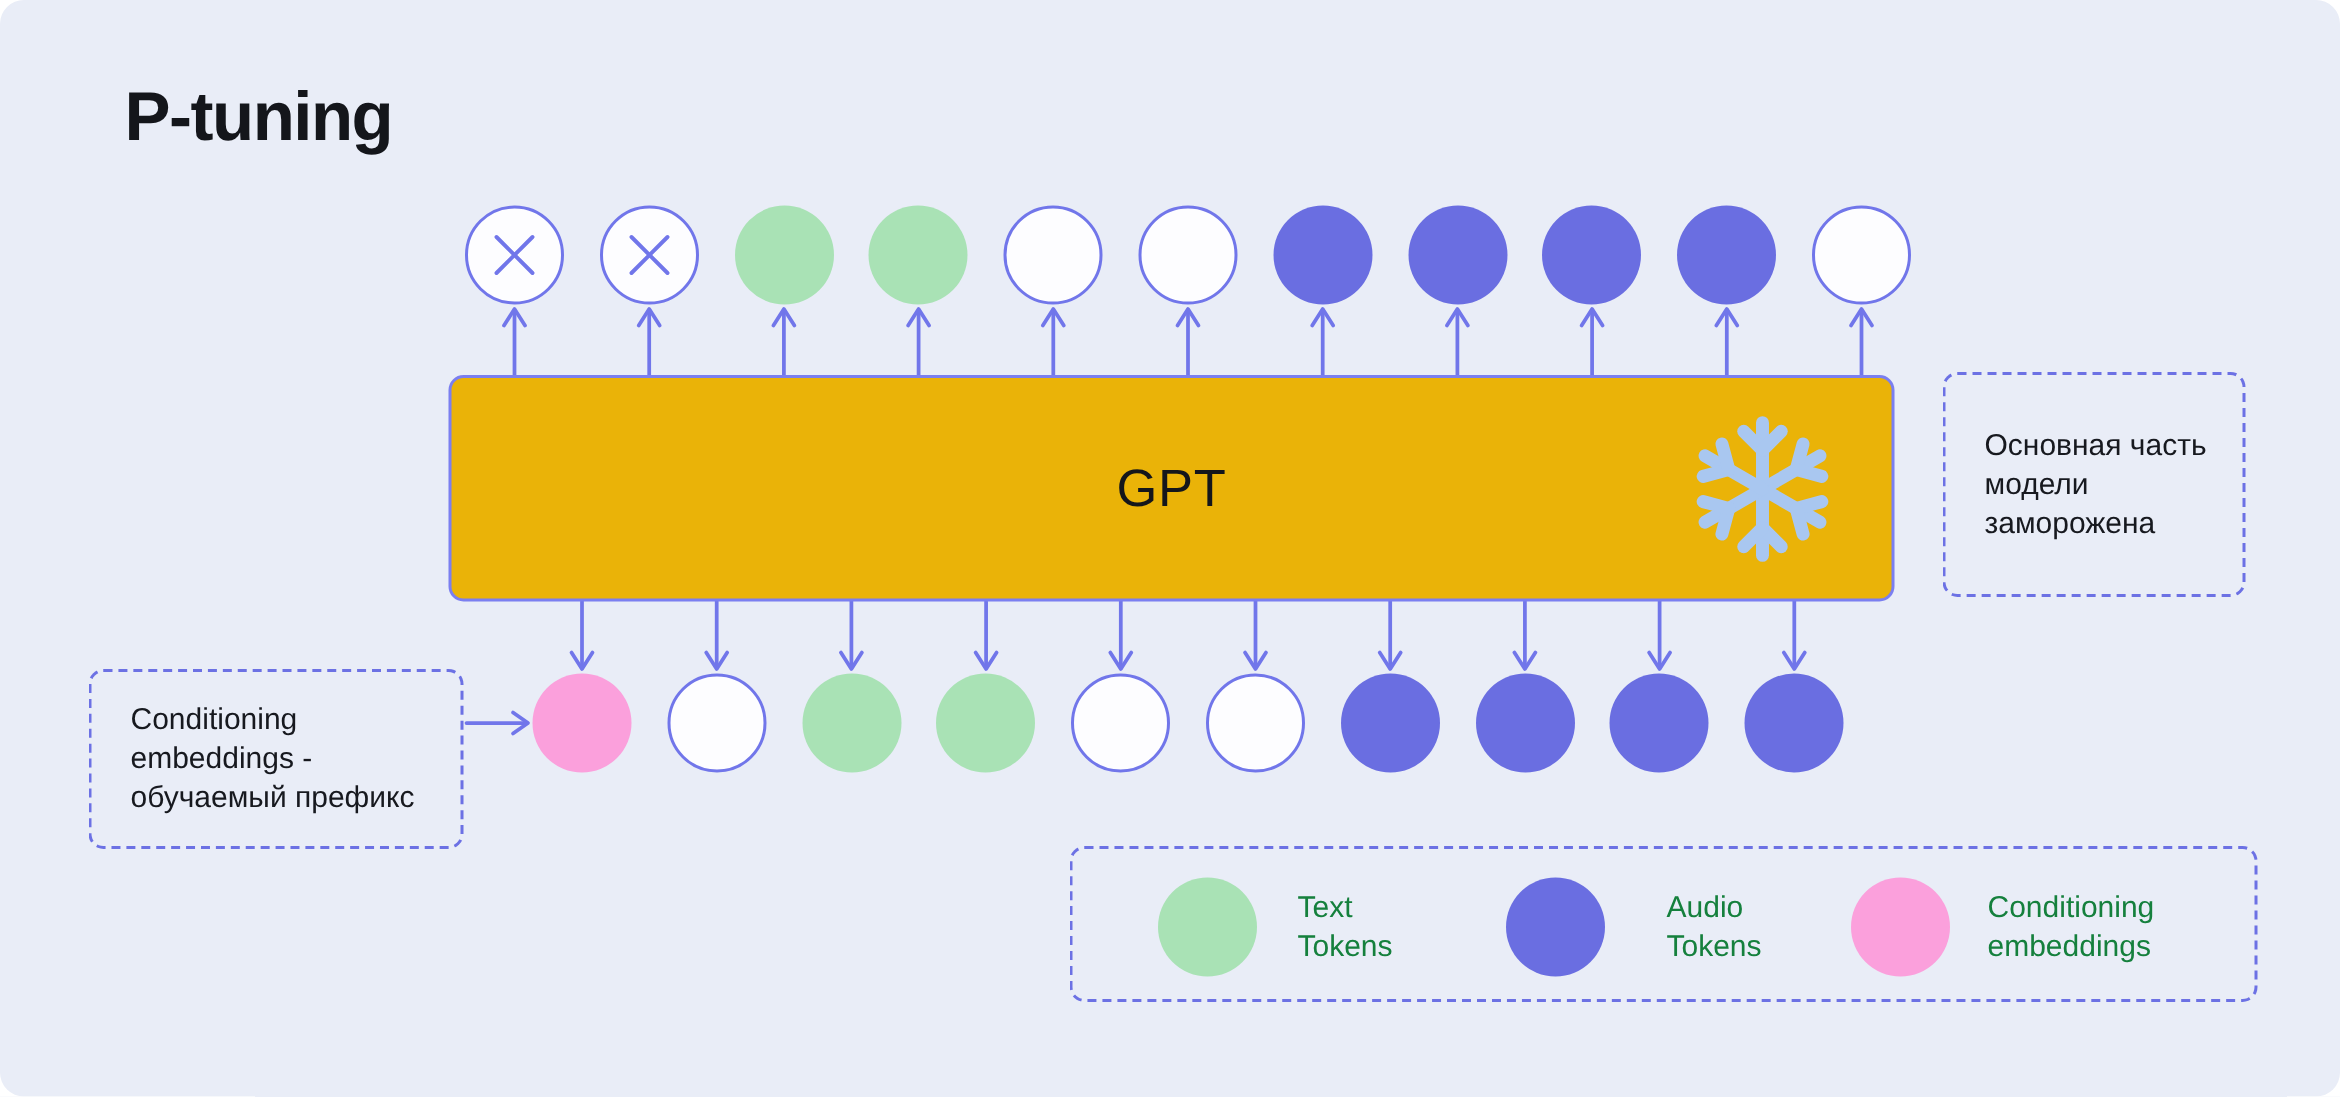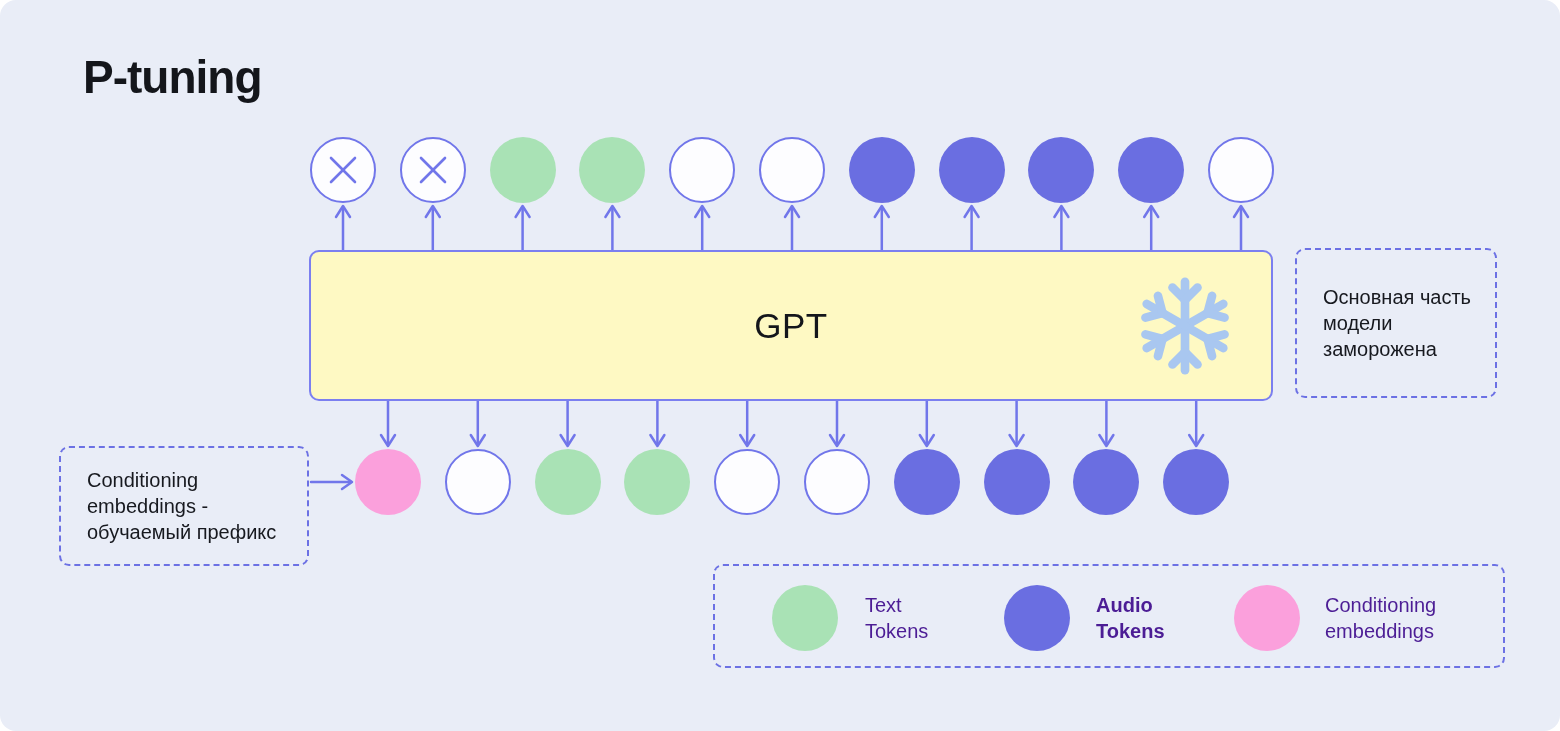--- a/index.html
+++ b/index.html
@@ -5,22 +5,22 @@
   html,body { margin:0; padding:0; background:#ffffff; font-family:"Liberation Sans", sans-serif; }
   .canvas {
     position:relative; width:1560px; height:731px;
     background:#e9edf7; border-radius:16px; overflow:hidden;
   }
   .title {
     position:absolute; left:57px; top:50px;
     font-size:46px; font-weight:700; color:#14161b; letter-spacing:-1px;margin-left:26px;
   }
   .gpt-box {
-    position:absolute; left:309px; top:250px; width:964px; height:151px;
-    background:#fef9c3; border:2px solid #7b7ff0; border-radius:10px;
+    position:absolute; left:299px; top:250px; width:964px; height:151px;
+    background:#eab308; border:2px solid #7b7ff0; border-radius:10px;
     box-sizing:border-box; display:flex; align-items:center; justify-content:center;
   }
   .gpt-label { font-size:35px; font-weight:500; color:#14161b; letter-spacing:0.5px; }
   .snowflake { position:absolute; right:36px; top:50%; transform:translateY(-50%); }
   .token {
     position:absolute; width:66px; height:66px; border-radius:50%;
     box-sizing:border-box; display:flex; align-items:center; justify-content:center;
   }
   .token.outlined { background:#fdfdff; border:2.5px solid #7176ea; }
   .note-box {
@@ -31,21 +31,21 @@
     font-size:20px; font-weight:500; color:#17191f; line-height:26px;
     white-space:pre-line; padding-left:26px;
   }
   .legend-box {
     position:absolute; left:713px; top:564px; width:792px; height:104px;
     border:2px dashed #6c71e4; border-radius:10px; box-sizing:border-box;
   }
   .legend-dot { position:absolute; width:66px; height:66px; border-radius:50%; top:19px; }
   .legend-label {
     position:absolute; top:26px; font-size:20px; font-weight:500;
-    color:#4c1d95; line-height:26px; white-space:pre-line;
+    color:#15803d; line-height:26px; white-space:pre-line;
   }
   .overlay { position:absolute; left:0; top:0; pointer-events:none; }
 </style>
 </head>
 <body>
 
 <div class="canvas">
 
   <div class="title">P-tuning</div>
 
@@ -188,21 +188,21 @@
     <div class="note-text">Основная часть
 модели
 заморожена</div>
   </div>
 
   <div class="legend-box">
     <div class="legend-dot" style="left: 57px; background: rgb(169, 226, 181);"></div>
     <div class="legend-label" style="left:150px;">Text
 Tokens</div>
     <div class="legend-dot" style="left: 289px; background: rgb(106, 110, 225);"></div>
-    <div class="legend-label" style="left:381px;font-weight:bold;">Audio
+    <div class="legend-label" style="left:396px;">Audio
 Tokens</div>
     <div class="legend-dot" style="left: 519px; background: rgb(251, 160, 220);"></div>
     <div class="legend-label" style="left:610px;">Conditioning
 embeddings</div>
   </div>
 
 <div class="token outlined" style="left: 310px; top: 137px;">
       <svg width="34" height="34" viewBox="0 0 34 34">
         <line x1="5" y1="5" x2="29" y2="29" stroke="#7176ea" stroke-width="2.6" stroke-linecap="round"></line>
         <line x1="29" y1="5" x2="5" y2="29" stroke="#7176ea" stroke-width="2.6" stroke-linecap="round"></line>

